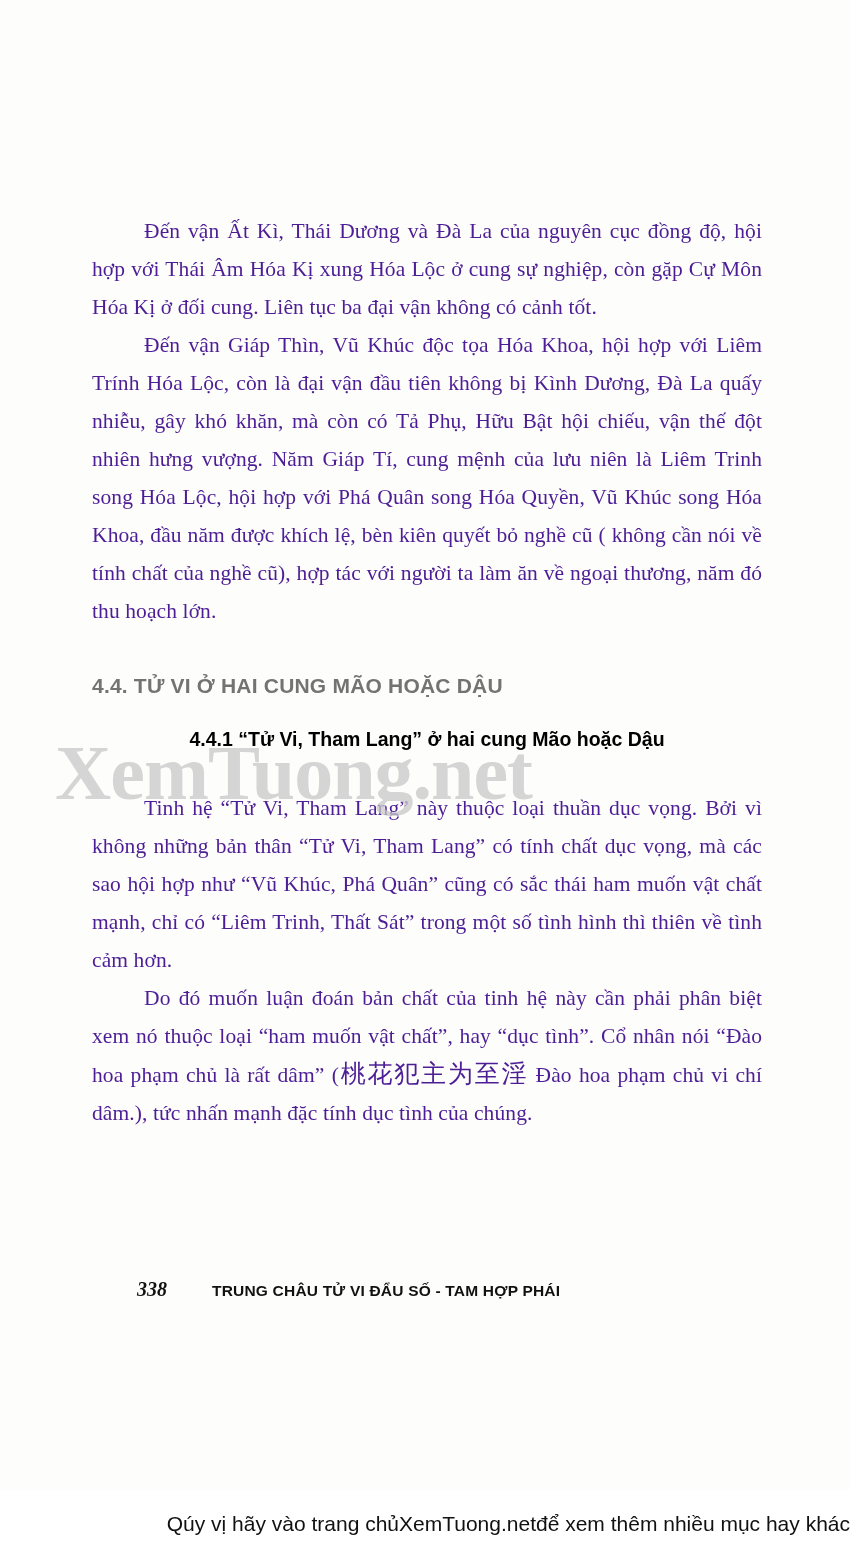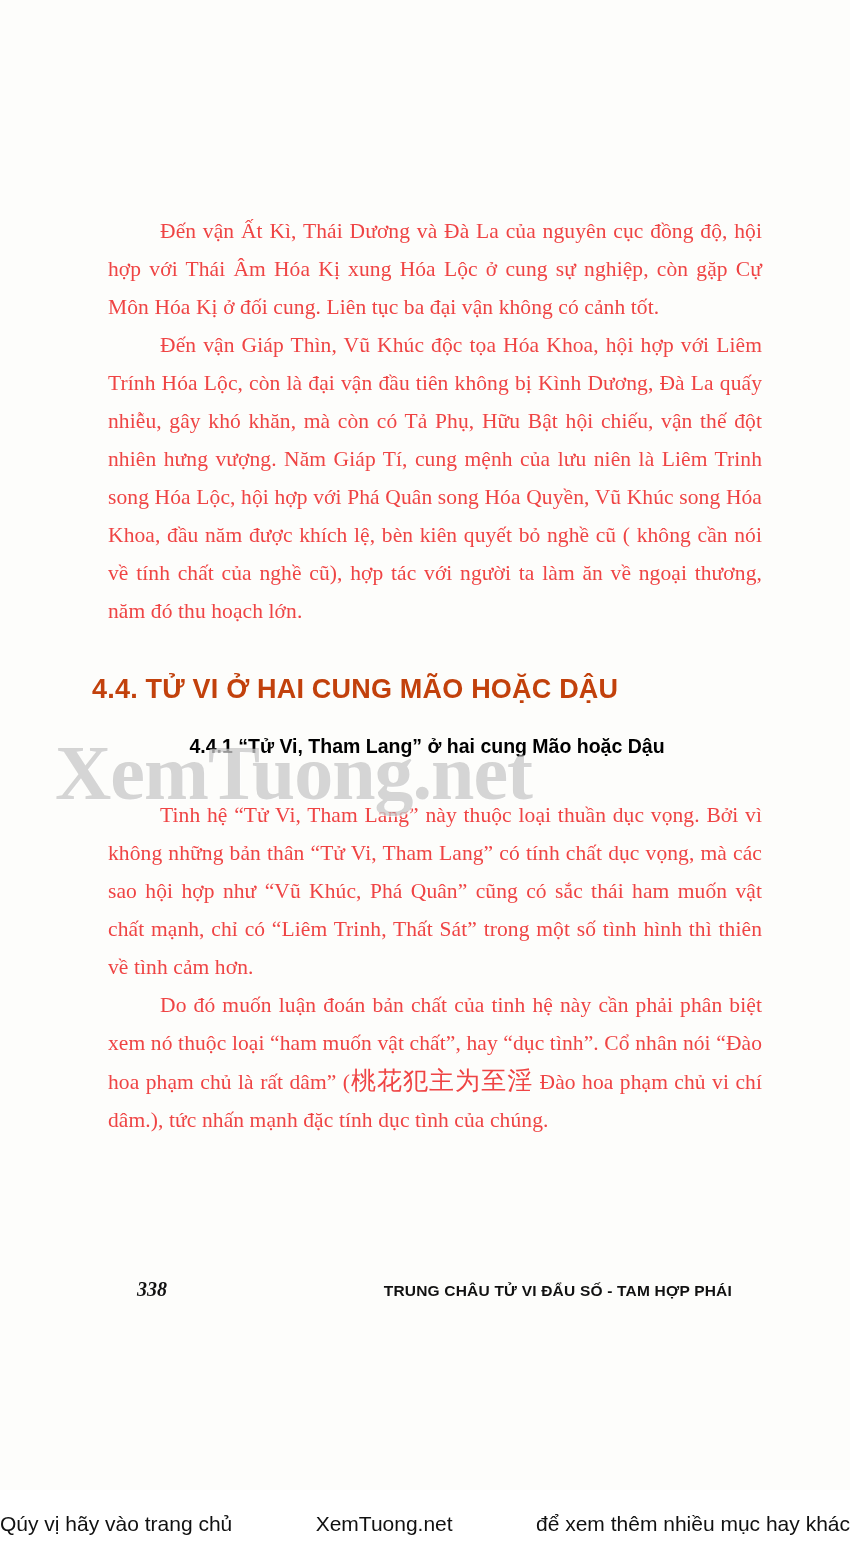--- a/index.html
+++ b/index.html
@@ -27,42 +27,42 @@
   }
 
   .content {
     position: absolute;
     left: 92px;
     top: 212px;
     width: 670px;
   }
 
   p.para {
-    margin: 0 0 0 16px;
+    margin: 0 0 0 0;
     text-indent: 52px;
     text-align: justify;
     font-size: 21.5px;
     line-height: 38px;
     letter-spacing: 0.1px;
-    color: #ef4444;
+    color: #4c1d95;
     font-family: "Liberation Serif", serif;
   }
 
   p.para + p.para {
     margin-top: 0;
   }
 
   h2.section-title {
     font-family: "Liberation Sans", sans-serif;
-    font-size: 27px;
+    font-size: 21px;
     font-weight: bold;
     letter-spacing: 0.2px;
     margin: 44px 0 0 0;
     text-indent: 0;
-    color: #c2410c;
+    color: #737373;
   }
 
   h3.subsection-title {
     font-family: "Liberation Sans", sans-serif;
     font-size: 19.5px;
     font-weight: bold;
     margin: 30px 0 38px 0;
     text-align: center;
     color: #000;
   }
@@ -107,39 +107,39 @@
     font-weight: bold;
     font-style: italic;
     font-size: 20px;
     color: #111;
     width: 120px;
     text-align: center;
   }
 
   .running-head {
     flex: 1;
-    text-align: right;
+    text-align: left;
     font-family: "Liberation Sans", sans-serif;
     font-weight: bold;
     font-size: 15.5px;
     letter-spacing: 0.2px;
     color: #111;
     padding-right: 30px;
   }
 
   .bottom-banner {
     position: absolute;
     left: 0;
     top: 1490px;
     width: 850px;
     height: 68px;
     background: #ffffff;
     display: flex;
     align-items: center;
-    justify-content: space-between;
+    justify-content: flex-end;
     font-family: "Liberation Sans", sans-serif;
     font-size: 21px;
     color: #111;
   }
 
   .bottom-banner .brand {
     white-space: pre;
   }
 </style>
 </head>

